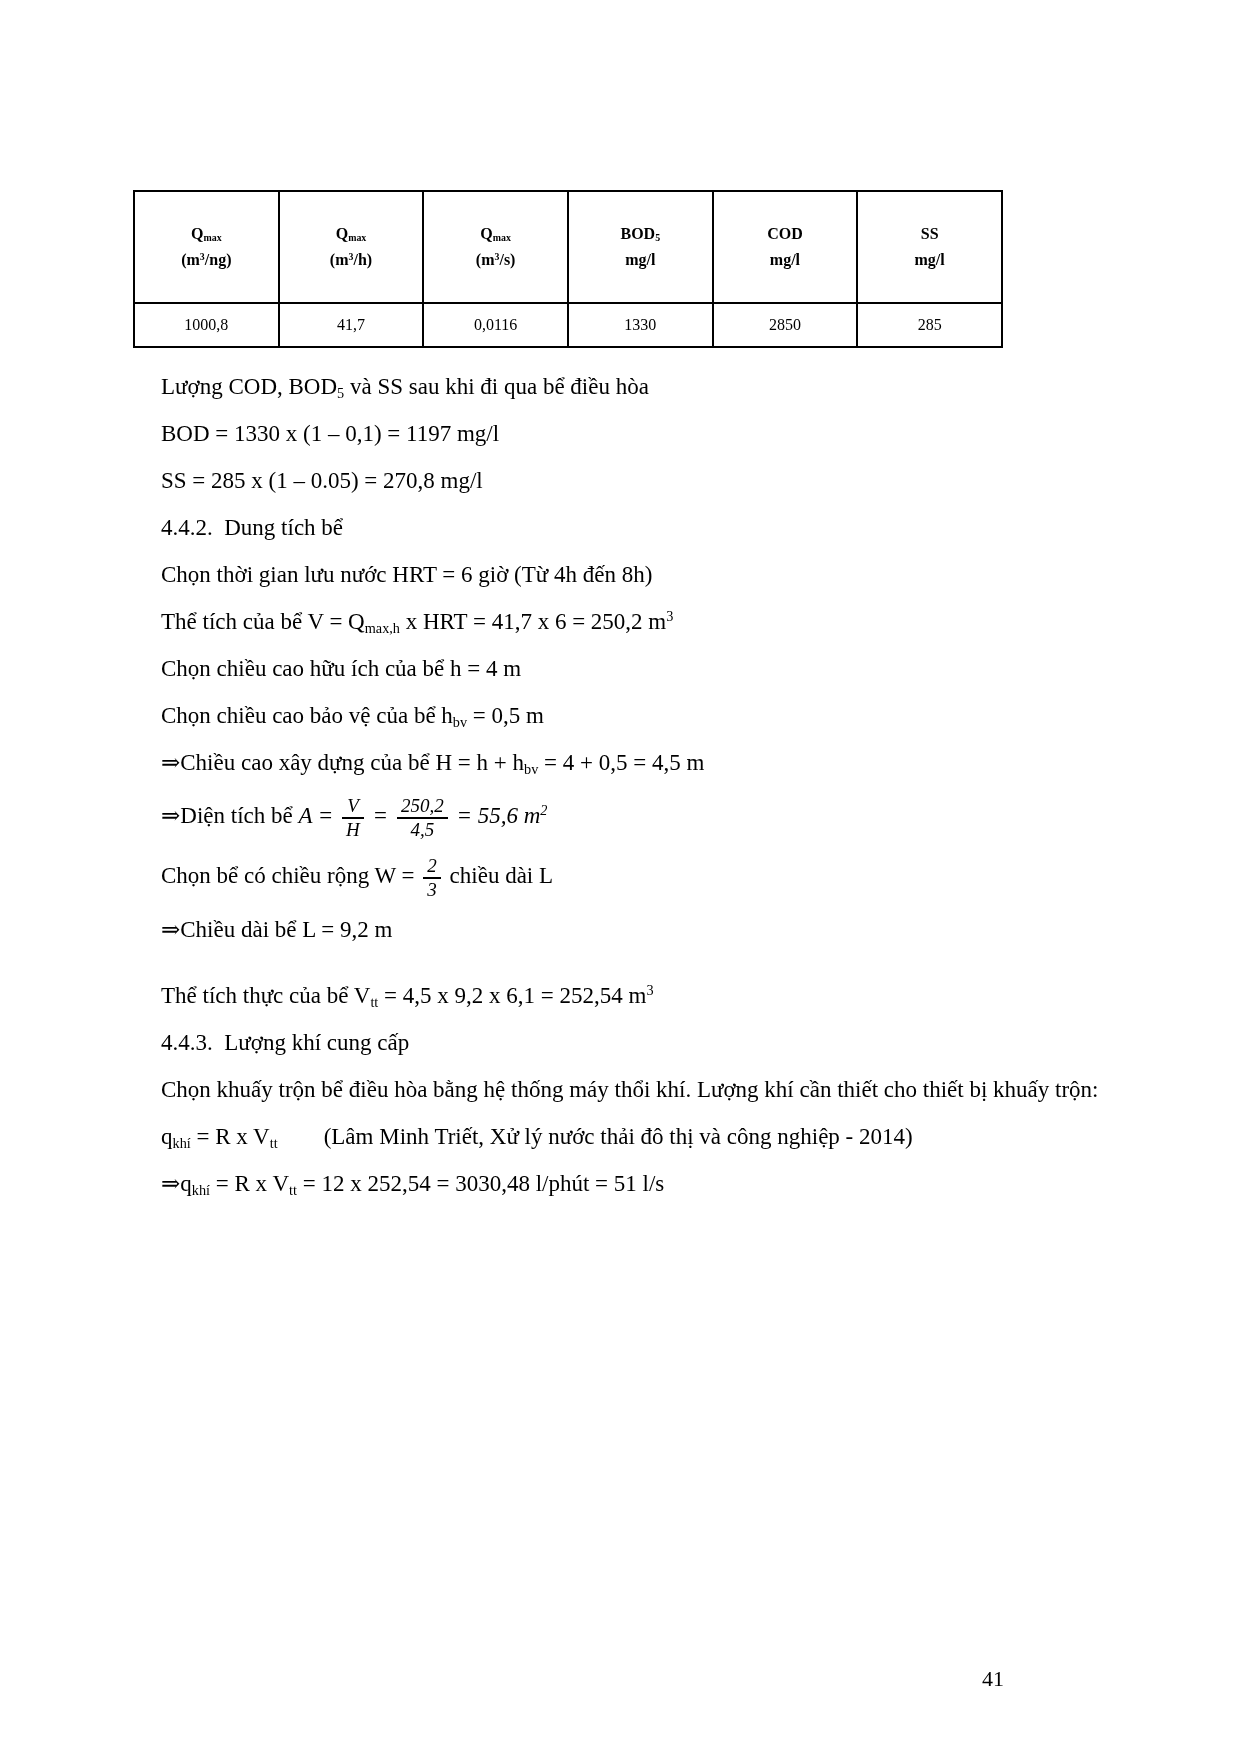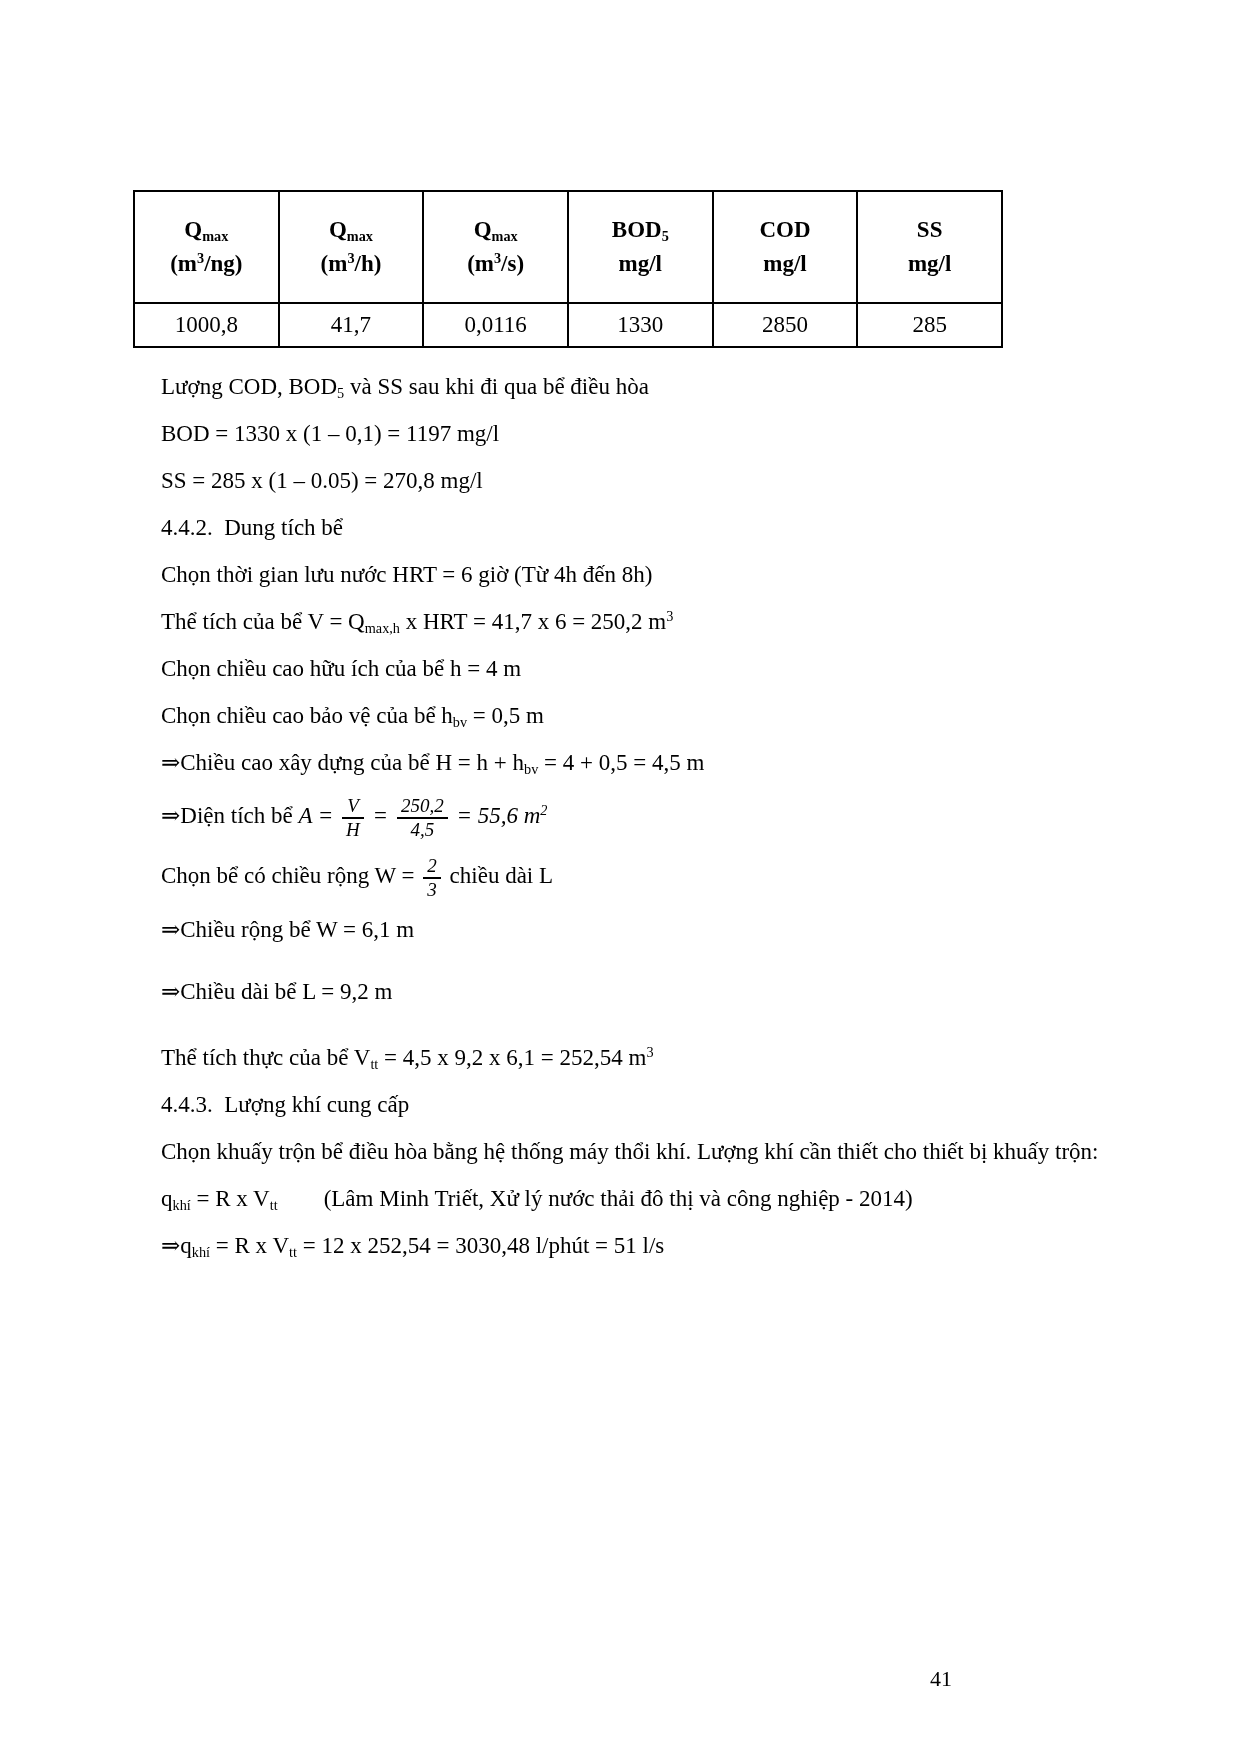--- a/index.html
+++ b/index.html
@@ -7,21 +7,21 @@
   body {
     width:1240px; height:1754px;
     font-family:"Liberation Serif","DejaVu Serif",serif;
     color:#000; position:relative; overflow:hidden;
   }
   .page { position:absolute; inset:0; padding:190px 133px 0 133px; }
 
   
   table.data-table { border-collapse:collapse; width:870px; margin-bottom:24px; table-layout:fixed; }
   table.data-table th, table.data-table td {
-    border:2px solid #000; text-align:center; vertical-align:middle; font-size:23px;
+    border:2px solid #000; text-align:center; vertical-align:middle; font-size:16px;
   }
   table.data-table th { font-weight:bold; height:112px; padding:6px 4px; }
   table.data-table td { height:44px; font-weight:normal; }
   th .hl { line-height:1.15; margin:7px 0; }
 
   
   .content { font-size:23px; line-height:30px; }
   .line { padding-left:28px; margin-bottom:17px; white-space:pre-wrap; }
   .para { text-indent:28px; text-align:justify; margin-bottom:17px; }
   sub { font-size:0.62em; vertical-align:-0.25em; line-height:0; }
@@ -35,21 +35,21 @@
 
   
   [data-name="line-height-build"]  { margin-top:4px; }
   [data-name="line-area-formula"]  { margin-top:14px; margin-bottom:14px; }
   [data-name="line-width-ratio"]   { margin-top:6px;  margin-bottom:14px; }
   [data-name="line-width-value"]   { margin-top:12px; margin-bottom:32px; }
   [data-name="line-length-value"]  { margin-bottom:36px; }
   [data-name="line-qkhi-ref"]      { margin-top:8px; }
   [data-name="line-qkhi-result"]   { margin-top:12px; }
 
-  .page-number { position:absolute; top:1666px; left:930px; font-size:22px; }
+  .page-number { position:absolute; top:1666px; left:982px; font-size:22px; }
 </style>
 </head>
 <body>
 
 <div class="page" data-name="document-page">
 
   <table class="data-table" data-name="flow-parameters-table">
     <thead>
       <tr id="table-head-row" data-name="table-header-row">
           <th data-name="table-header-cell">
@@ -95,21 +95,20 @@
       <div class="line" data-name="eq-bod"><span data-name="text-run">BOD = 1330 x (1 – 0,1) = 1197 mg/l</span></div>
       <div class="line" data-name="eq-ss"><span data-name="text-run">SS = 285 x (1 – 0.05) = 270,8 mg/l</span></div>
       <div class="line" data-name="heading-4-4-2"><span data-name="text-run">4.4.2.  Dung tích bể</span></div>
       <div class="line" data-name="line-hrt"><span data-name="text-run">Chọn thời gian lưu nước HRT = 6 giờ (Từ 4h đến 8h)</span></div>
       <div class="line" data-name="line-volume"><span data-name="text-run">Thể tích của bể V = Q</span><sub data-name="subscript">max,h</sub><span data-name="text-run"> x HRT = 41,7 x 6 = 250,2 m</span><sup data-name="superscript">3</sup></div>
       <div class="line" data-name="line-height-useful"><span data-name="text-run">Chọn chiều cao hữu ích của bể h = 4 m</span></div>
       <div class="line" data-name="line-height-protect"><span data-name="text-run">Chọn chiều cao bảo vệ của bể h</span><sub data-name="subscript">bv</sub><span data-name="text-run"> = 0,5 m</span></div>
       <div class="line" data-name="line-height-build"><span data-name="text-run">⇒</span><span data-name="text-run">Chiều cao xây dựng của bể H = h + h</span><sub data-name="subscript">bv</sub><span data-name="text-run"> = 4 + 0,5 = 4,5 m</span></div>
       <div class="line" data-name="line-area-formula"><span data-name="text-run">⇒</span><span data-name="text-run">Diện tích bể </span><span class="it" data-name="text-run">A</span><span class="it" data-name="text-run"> = </span><span class="frac it" data-name="fraction"><span class="num" data-name="fraction-numerator">V</span><span class="den" data-name="fraction-denominator">H</span></span><span class="it" data-name="text-run"> = </span><span class="frac it" data-name="fraction"><span class="num" data-name="fraction-numerator">250,2</span><span class="den" data-name="fraction-denominator">4,5</span></span><span class="it" data-name="text-run"> = 55,6 </span><span class="it" data-name="text-run">m</span><sup class="it" data-name="superscript">2</sup></div>
       <div class="line" data-name="line-width-ratio"><span data-name="text-run">Chọn bể có chiều rộng W = </span><span class="frac it" data-name="fraction"><span class="num" data-name="fraction-numerator">2</span><span class="den" data-name="fraction-denominator">3</span></span><span data-name="text-run"> chiều dài L</span></div>
-      <div class="line" data-name="line-width-value"><span data-name="text-run">⇒</span><span data-name="text-run">Chiều rộng bể W = 6,1 m</span></div>
       <div class="line" data-name="line-length-value"><span data-name="text-run">⇒</span><span data-name="text-run">Chiều dài bể L = 9,2 m</span></div>
       <div class="line" data-name="line-real-volume"><span data-name="text-run">Thể tích thực của bể V</span><sub data-name="subscript">tt</sub><span data-name="text-run"> = 4,5 x 9,2 x 6,1 = 252,54 m</span><sup data-name="superscript">3</sup></div>
       <div class="line" data-name="heading-4-4-3"><span data-name="text-run">4.4.3.  Lượng khí cung cấp</span></div>
       <div class="para" data-name="para-mixing"><span data-name="text-run">Chọn khuấy trộn bể điều hòa bằng hệ thống máy thổi khí. Lượng khí cần thiết cho thiết bị khuấy trộn:</span></div>
       <div class="line" data-name="line-qkhi-ref"><span data-name="text-run">q</span><sub data-name="subscript">khí</sub><span data-name="text-run"> = R x V</span><sub data-name="subscript">tt</sub><span data-name="text-run">        (Lâm Minh Triết, Xử lý nước thải đô thị và công nghiệp - 2014)</span></div>
       <div class="line" data-name="line-qkhi-result"><span data-name="text-run">⇒</span><span data-name="text-run">q</span><sub data-name="subscript">khí</sub><span data-name="text-run"> = R x V</span><sub data-name="subscript">tt</sub><span data-name="text-run"> = 12 x 252,54 = 3030,48 l/phút = 51 l/s</span></div>
     </div>
 
   <div class="page-number" data-name="page-number">41</div>
 </div>

